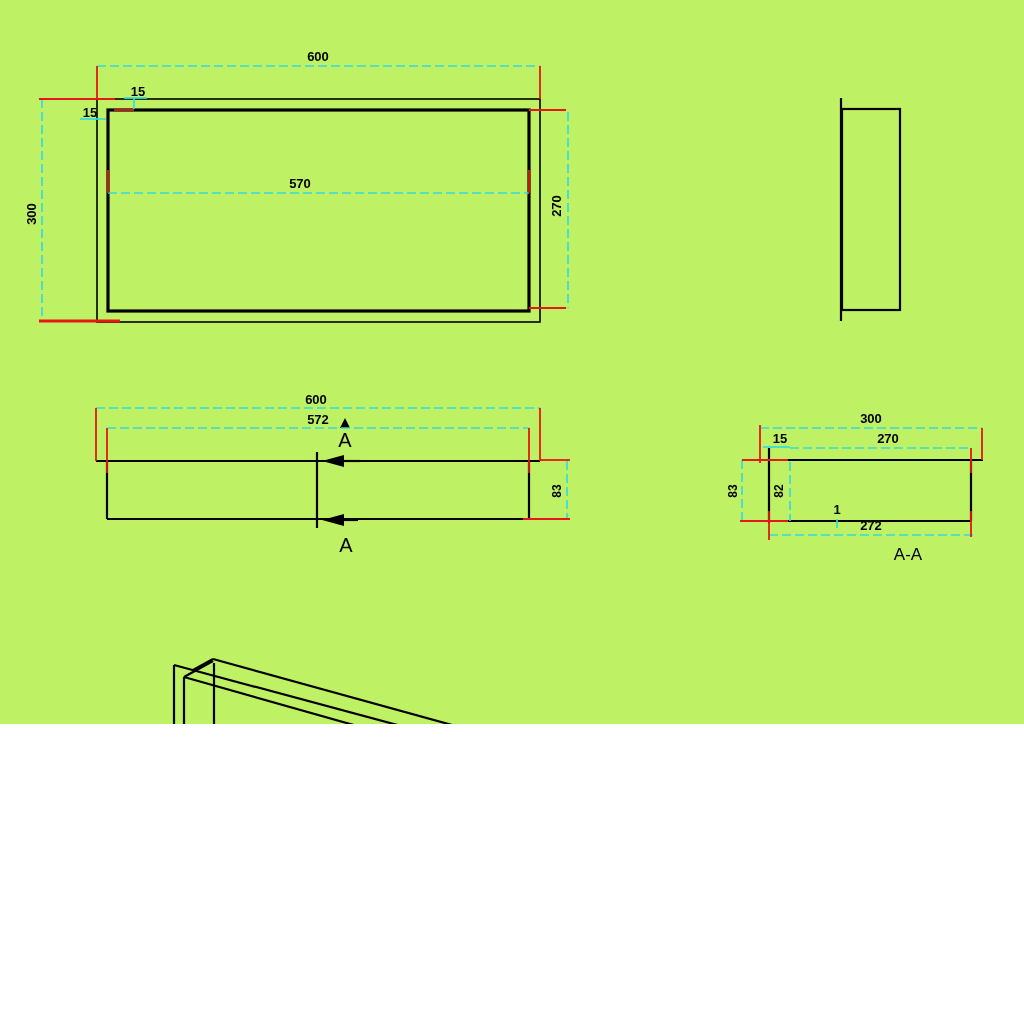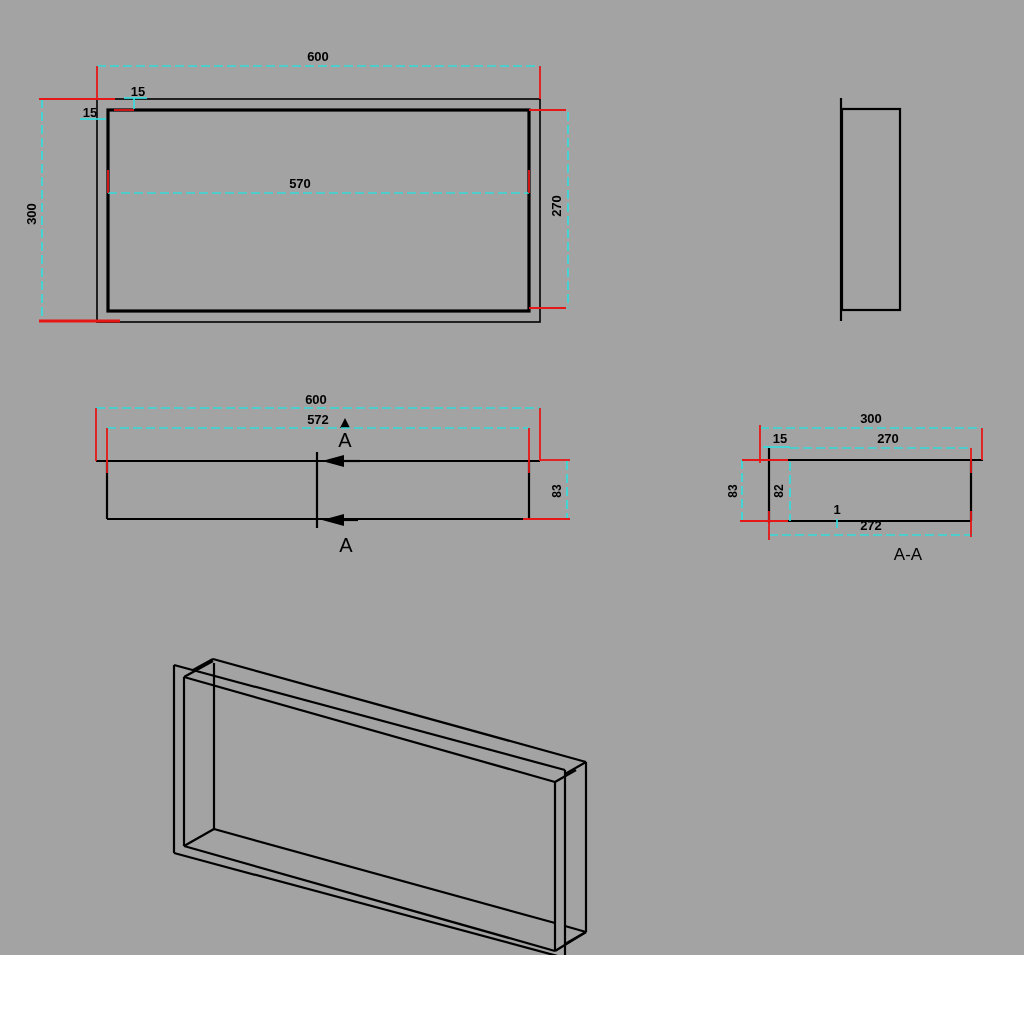--- a/index.html
+++ b/index.html
@@ -1,16 +1,16 @@
 <!DOCTYPE html>
 <html><head>
 <meta charset="utf-8">
 <style>
   html,body{margin:0;padding:0;background:#ffffff;}
-  .stage{position:relative;width:1024px;height:955px;background:#a3a3a3;overflow:hidden;
+  .stage{position:relative;width:1024px;height:724px;background:#bef264;overflow:hidden;
          font-family:"Liberation Sans", sans-serif;}
   svg{position:absolute;left:0;top:0;}
   .obj{stroke:#000000;fill:none;stroke-width:1.6px;}
   .obj2{stroke:#000000;fill:none;stroke-width:2.2px;}
   .objthick{stroke:#000000;fill:none;stroke-width:3.2px;}
   .dim{stroke:#35dcdc;fill:none;stroke-width:1.7px;stroke-dasharray:9 4;}
   .dimsolid{stroke:#35dcdc;fill:none;stroke-width:1.7px;}
   .ext{stroke:#e61717;fill:none;stroke-width:1.8px;}
   .extthick{stroke:#e61717;fill:none;stroke-width:3.2px;}
   .dimtext{fill:#000000;font-family:"Liberation Sans", sans-serif;font-size:13px;

